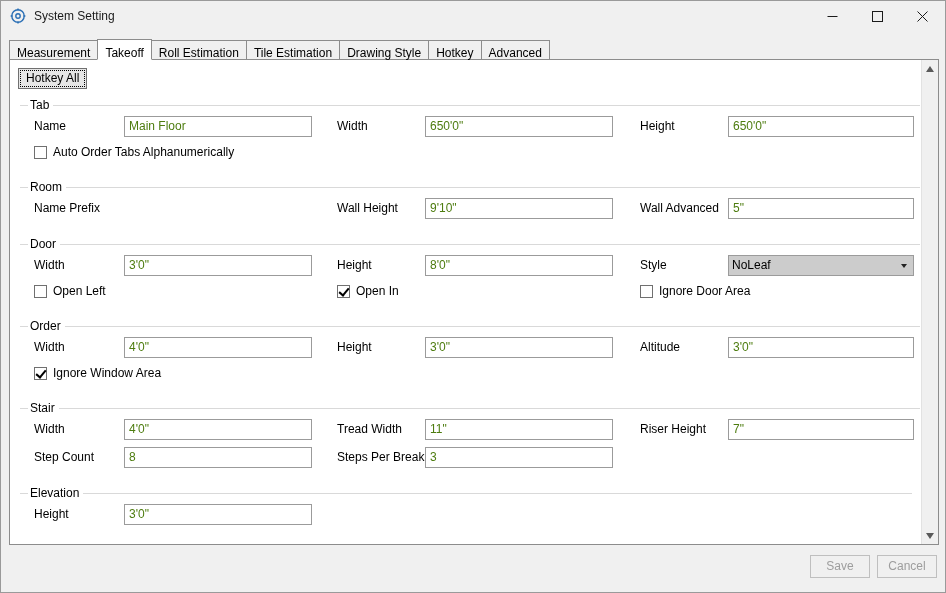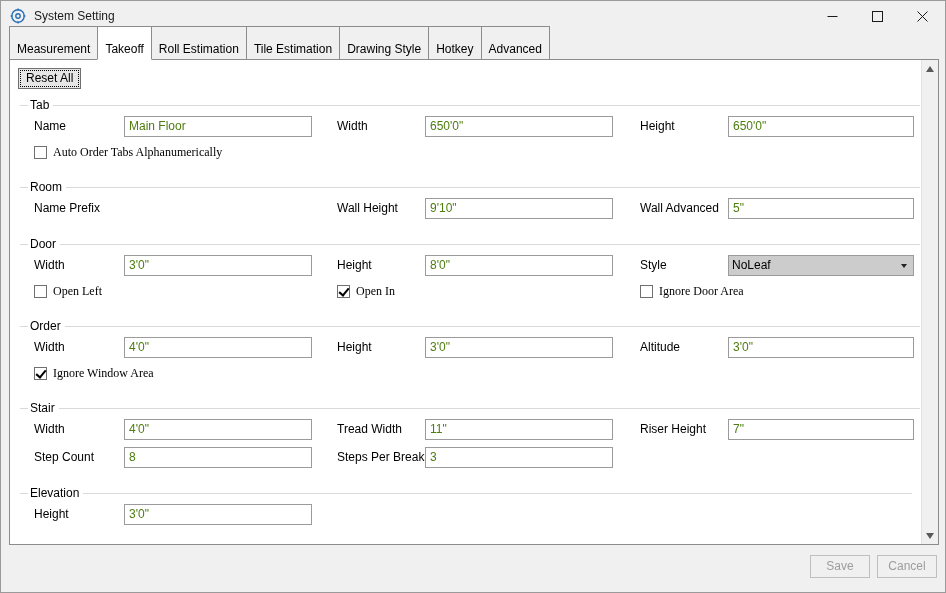--- a/index.html
+++ b/index.html
@@ -47,22 +47,22 @@
   .tabstrip {
     position: absolute;
     top: 38px; left: 8px;
     display: flex;
     align-items: flex-end;
     height: 21px;
     z-index: 5;
   }
   .tab {
     height: 20px;
-    padding: 16px 7px;
-    display: flex; align-items: flex-start;
+    padding: 0 7px;
+    display: flex; align-items: flex-end;
     border: 1px solid #8c8c8c;
     background: #f0f0f0;
     font-size: 12px;
     margin-right: -1px;
     line-height: 1;
   }
   .tab.active {
     background: #ffffff;
     height: 21px;
     border-bottom: 1px solid #ffffff;
@@ -178,21 +178,21 @@
   }
   .cbbox.checked::after {
     content: "";
     position: absolute;
     left: 3px; top: 0px;
     width: 4px; height: 8px;
     border-right: 2px solid #000;
     border-bottom: 2px solid #000;
     transform: rotate(40deg);
   }
-  .cbrow { padding-left: 14px; display: flex; align-items: center; height: 22px; margin-top: 3px; font-family: Liberation Serif, serif;}
+  .cbrow { padding-left: 14px; display: flex; align-items: center; height: 22px; margin-top: 3px;}
   .cbrow .cell { }
   
   .vscroll {
     position: absolute;
     top: 0; right: 0; width: 17px; bottom: 0;
     background: #f0f0f0;
     border-left: 1px solid #e2e2e2;
   }
   .vscroll .arrowbtn {
     height: 17px;
@@ -284,21 +284,21 @@
         <span>Hotkey</span>
       </div>
     <div class="tab">
         <span>Advanced</span>
       </div>
   </div>
 
   <div class="panel">
     <div class="panel-inner">
 
-      <div class="resetall">Reset All</div>
+      <div class="resetall">Hotkey All</div>
 
       
       <fieldset>
         <legend>Tab</legend>
         <div class="row">
           <div class="cell c1">
             <span class="lbl">Name</span>
             <input class="txt" type="text" value="Main Floor" style="">
           </div>
           <div class="cell c2">

